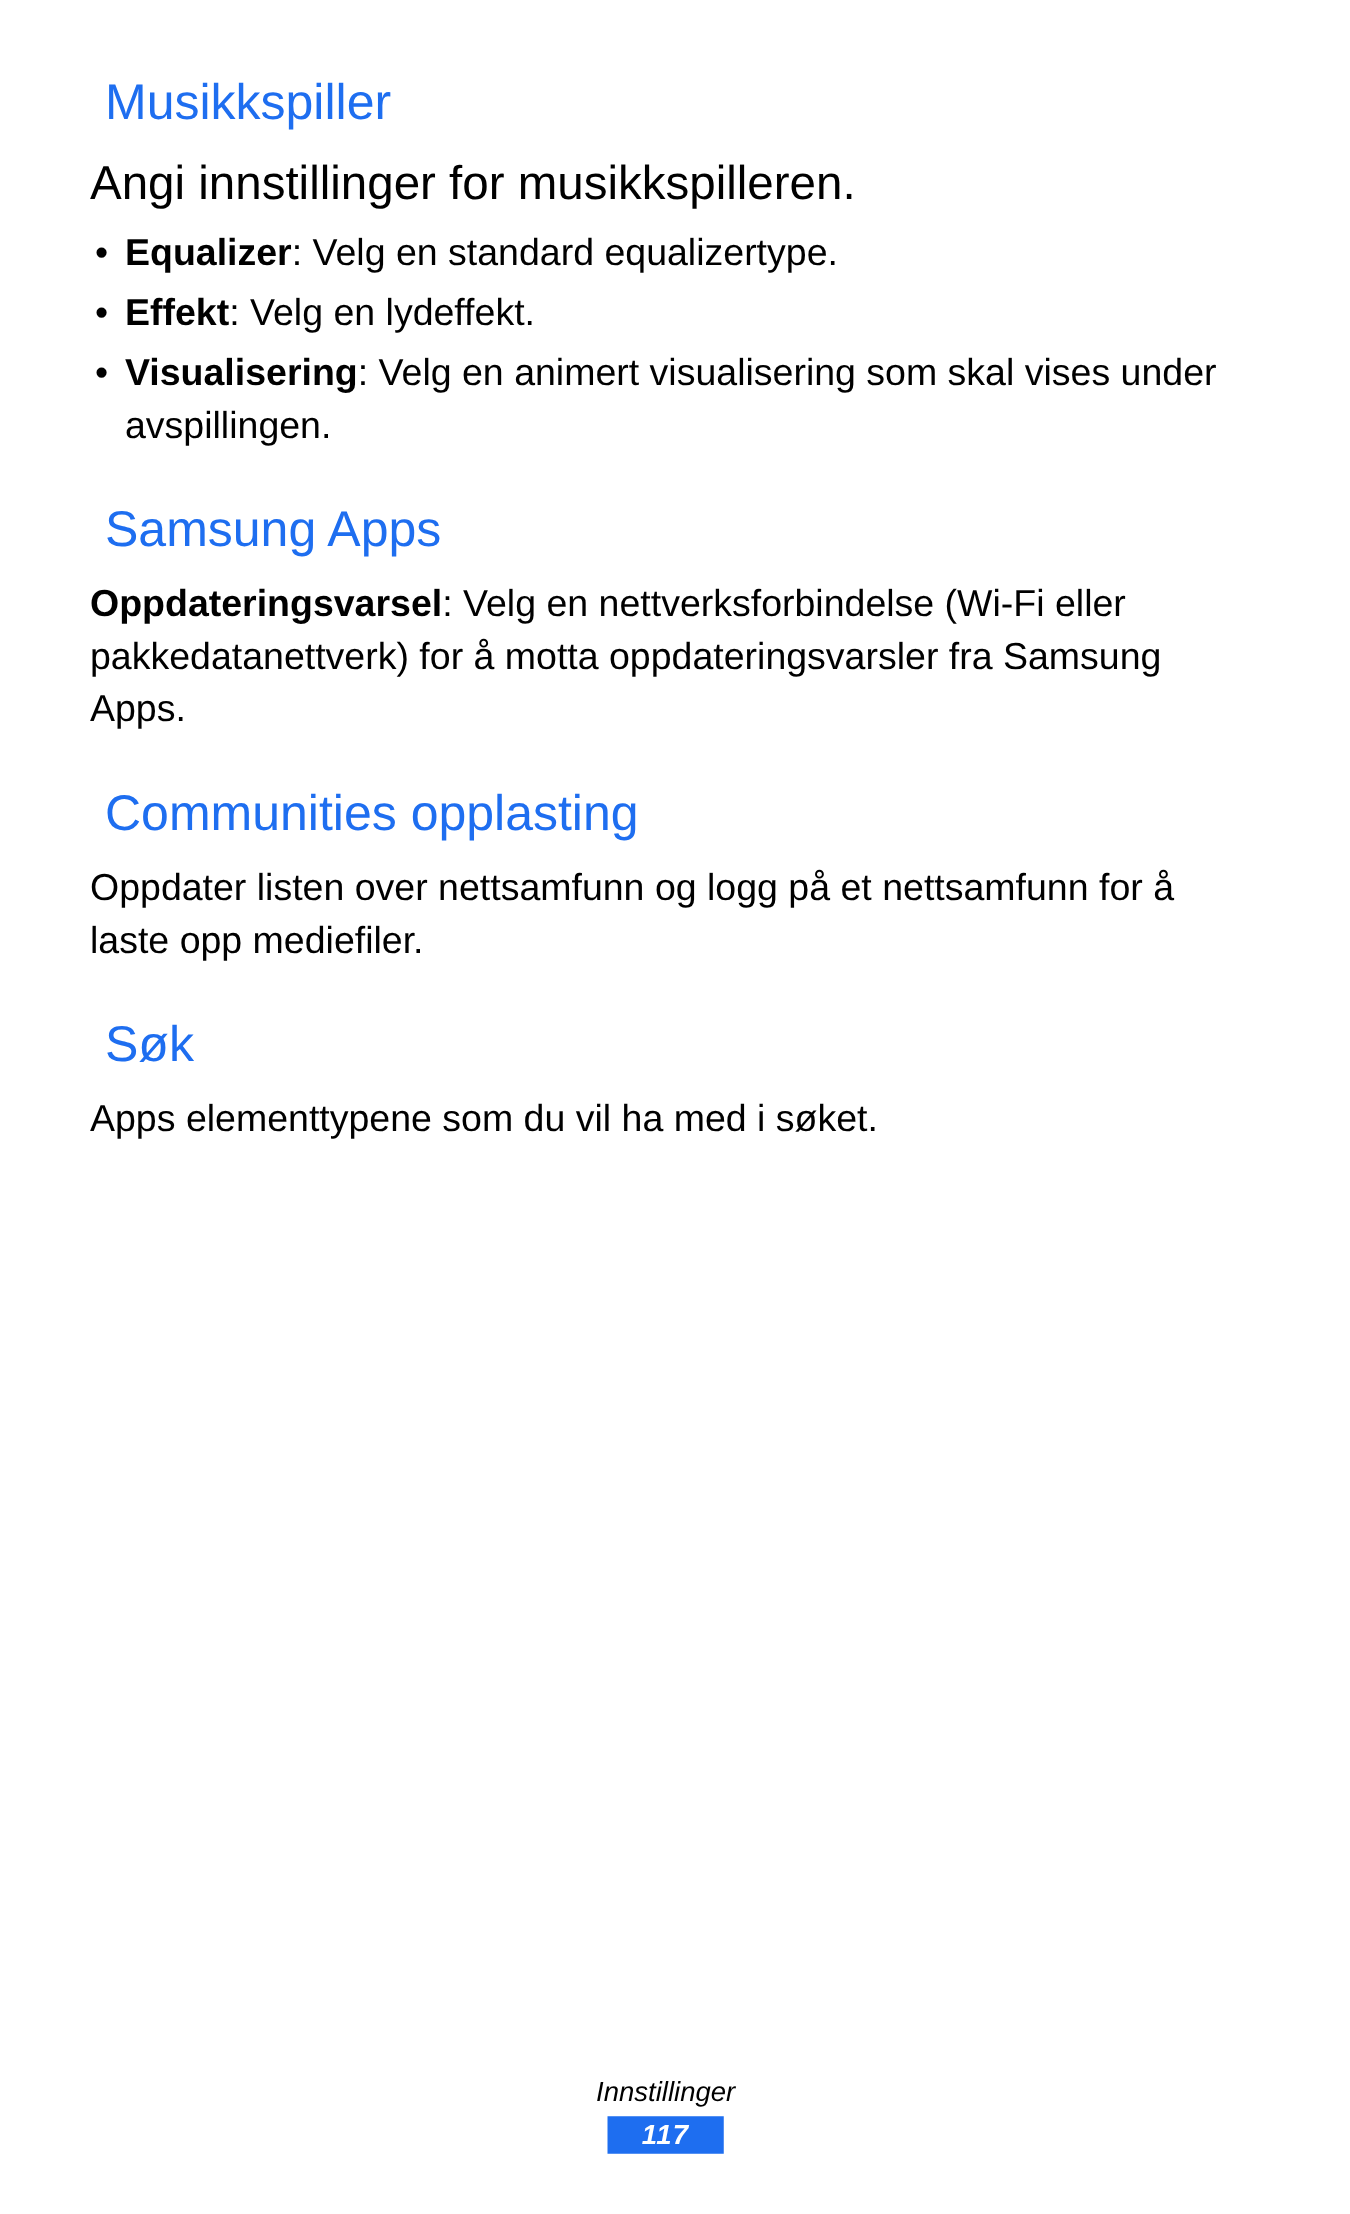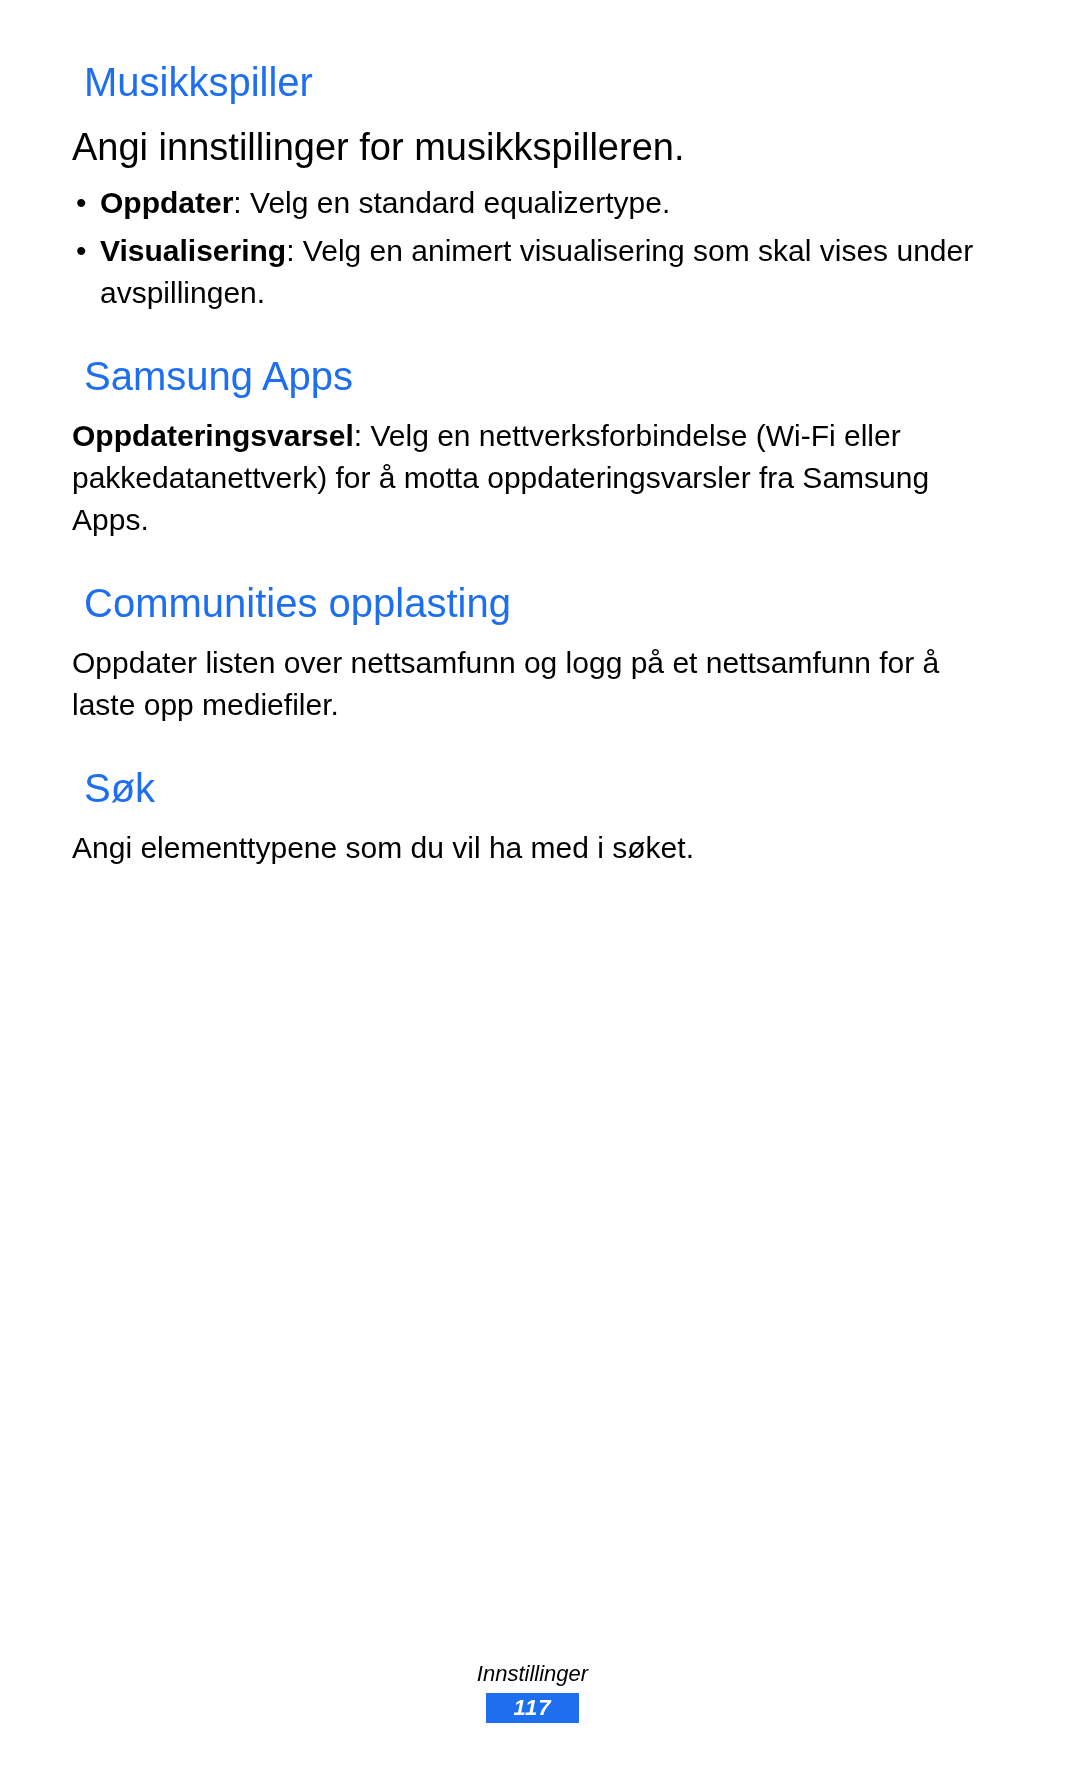--- a/index.html
+++ b/index.html
@@ -80,21 +80,24 @@
     }
   </style>
 </head>
 <body>
 
 <div class="section">
   <h2 class="section-heading">Musikkspiller</h2>
   <p class="section-intro">Angi innstillinger for musikkspilleren.</p>
   <ul class="bullet-list">
     <li class="bullet-item">
-      <span class="bold-lead">Oppdater</span><span>: Velg en standard equalizertype.</span>
+      <span class="bold-lead">Equalizer</span><span>: Velg en standard equalizertype.</span>
+    </li>
+    <li class="bullet-item">
+      <span class="bold-lead">Effekt</span><span>: Velg en lydeffekt.</span>
     </li>
     <li class="bullet-item">
       <span class="bold-lead">Visualisering</span><span>: Velg en animert visualisering som skal vises under avspillingen.</span>
     </li>
   </ul>
 </div>
 
 <div class="section">
   <h2 class="section-heading">Samsung Apps</h2>
   <p class="section-body">
@@ -102,19 +105,19 @@
   </p>
 </div>
 
 <div class="section">
   <h2 class="section-heading">Communities opplasting</h2>
   <p class="section-body">Oppdater listen over nettsamfunn og logg på et nettsamfunn for å laste opp mediefiler.</p>
 </div>
 
 <div class="section">
   <h2 class="section-heading">Søk</h2>
-  <p class="section-body">Angi elementtypene som du vil ha med i søket.</p>
+  <p class="section-body">Apps elementtypene som du vil ha med i søket.</p>
 </div>
 
 <div class="footer">
   <div class="footer-label">Innstillinger</div>
   <div class="page-number">117</div>
 </div>
 
 </body></html>

